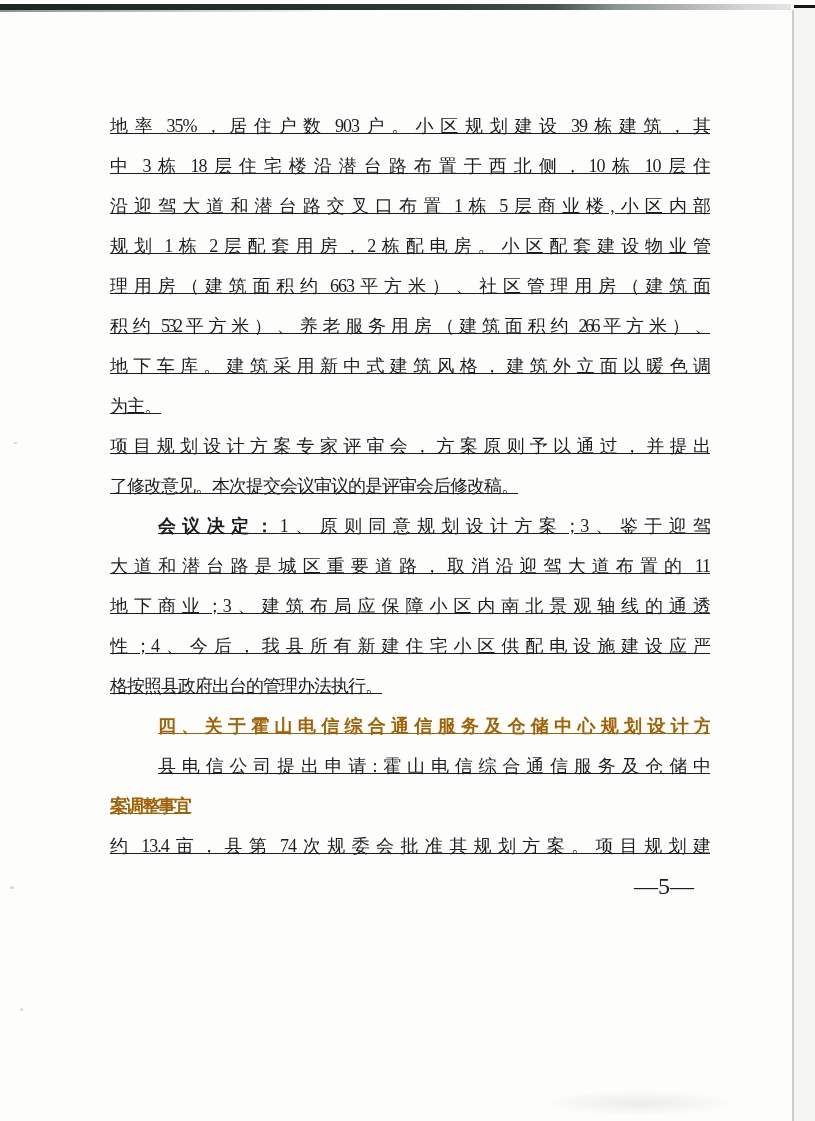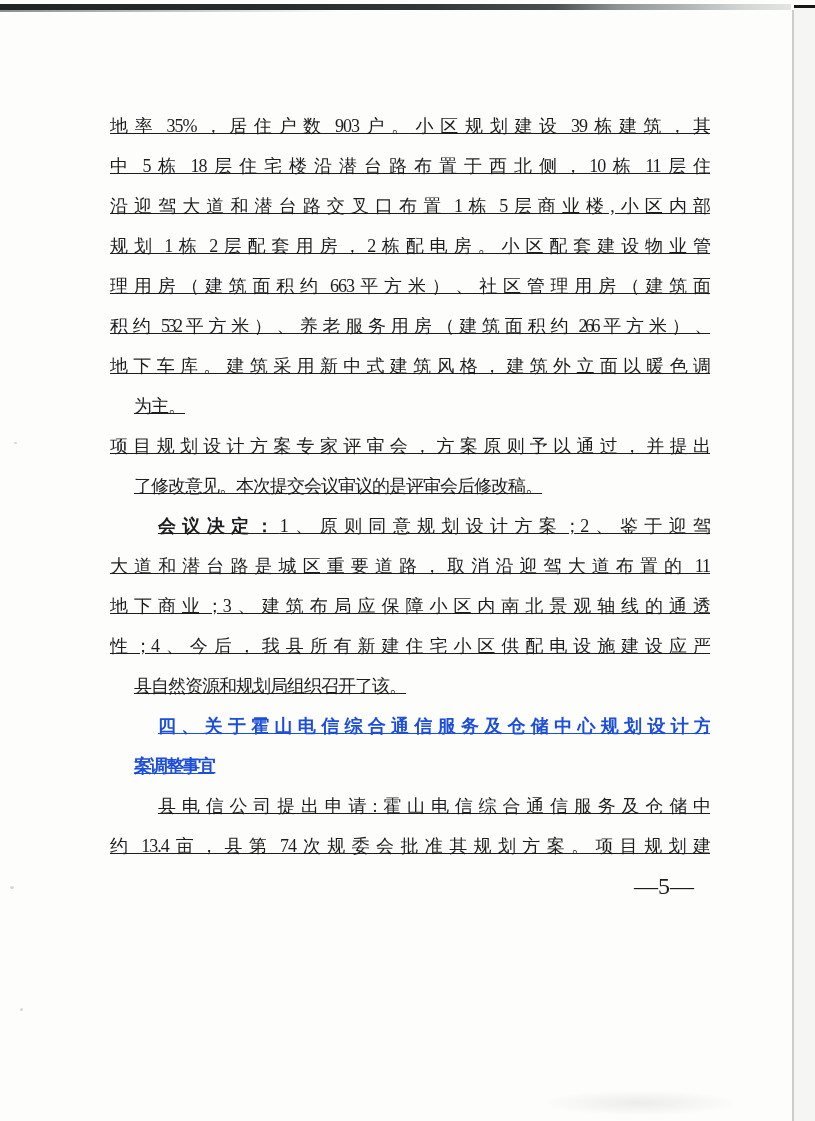--- a/index.html
+++ b/index.html
@@ -79,29 +79,28 @@
     word-spacing: -4px;
     text-align: justify;
     text-align-last: justify;
     overflow: hidden;
     white-space: nowrap;
     text-decoration: underline;
   }
   .line.end {
     text-align: right;
     text-align-last: left;
-    margin-left: 24px;
   }
   .line.indent { text-indent: 48px; }
   .line.tight { letter-spacing: -2.5px; }
   .line.heading {
     font-family: "Liberation Sans", "DejaVu Sans", sans-serif;
     font-weight: 700;
     letter-spacing: -2px;
-    color: #1d4ed8;
+    color: #a16207;
   }
   .lead-bold { font-weight: 700; }
   .pagenum-line {
     height: 40px;
     line-height: 40px;
     font-size: 24px;
     color: #1d1d1f;
     letter-spacing: 0;
     word-spacing: 0;
     text-align: right;
@@ -118,34 +117,34 @@
   <div class="scan-corner"></div>
   <div class="scan-right-strip"></div>
   <div class="scan-right-line"></div>
   <div class="speck s1"></div>
   <div class="speck s2"></div>
   <div class="speck s3"></div>
   <div class="smudge"></div>
 
   <div class="content">
     <div class="line">地率 35%，居住户数 903 户。小区规划建设 39 栋建筑，其</div>
-    <div class="line">中 5 栋 18 层住宅楼沿潜台路布置于西北侧，10 栋 11 层住</div>
+    <div class="line">中 3 栋 18 层住宅楼沿潜台路布置于西北侧，10 栋 10 层住</div>
     <div class="line">沿迎驾大道和潜台路交叉口布置 1 栋 5 层商业楼,小区内部</div>
     <div class="line">规划 1 栋 2 层配套用房，2 栋配电房。小区配套建设物业管</div>
     <div class="line">理用房（建筑面积约 663 平方米）、社区管理用房（建筑面</div>
     <div class="line tight">积约 532 平方米）、养老服务用房（建筑面积约 266 平方米）、</div>
     <div class="line">地下车库。建筑采用新中式建筑风格，建筑外立面以暖色调</div>
     <div class="line end">为主。</div>
     <div class="line">项目规划设计方案专家评审会，方案原则予以通过，并提出</div>
     <div class="line end">了修改意见。本次提交会议审议的是评审会后修改稿。</div>
-    <div class="line indent"><span class="lead-bold">会议决定：</span><span>1、原则同意规划设计方案；2、鉴于迎驾</span></div>
+    <div class="line indent"><span class="lead-bold">会议决定：</span><span>1、原则同意规划设计方案；3、鉴于迎驾</span></div>
     <div class="line">大道和潜台路是城区重要道路，取消沿迎驾大道布置的 11</div>
     <div class="line">地下商业；3、建筑布局应保障小区内南北景观轴线的通透</div>
     <div class="line">性；4、今后，我县所有新建住宅小区供配电设施建设应严</div>
-    <div class="line end">县自然资源和规划局组织召开了该。</div>
+    <div class="line end">格按照县政府出台的管理办法执行。</div>
     <div class="line heading indent">四、关于霍山电信综合通信服务及仓储中心规划设计方</div>
+    <div class="line indent">县电信公司提出申请:霍山电信综合通信服务及仓储中</div>
     <div class="line heading end">案调整事宜</div>
-    <div class="line indent">县电信公司提出申请:霍山电信综合通信服务及仓储中</div>
     <div class="line">约 13.4 亩，县第 74 次规委会批准其规划方案。项目规划建</div>
     <div class="pagenum-line">—5—</div>
   </div>
 
 </div>
 
 </body></html>

